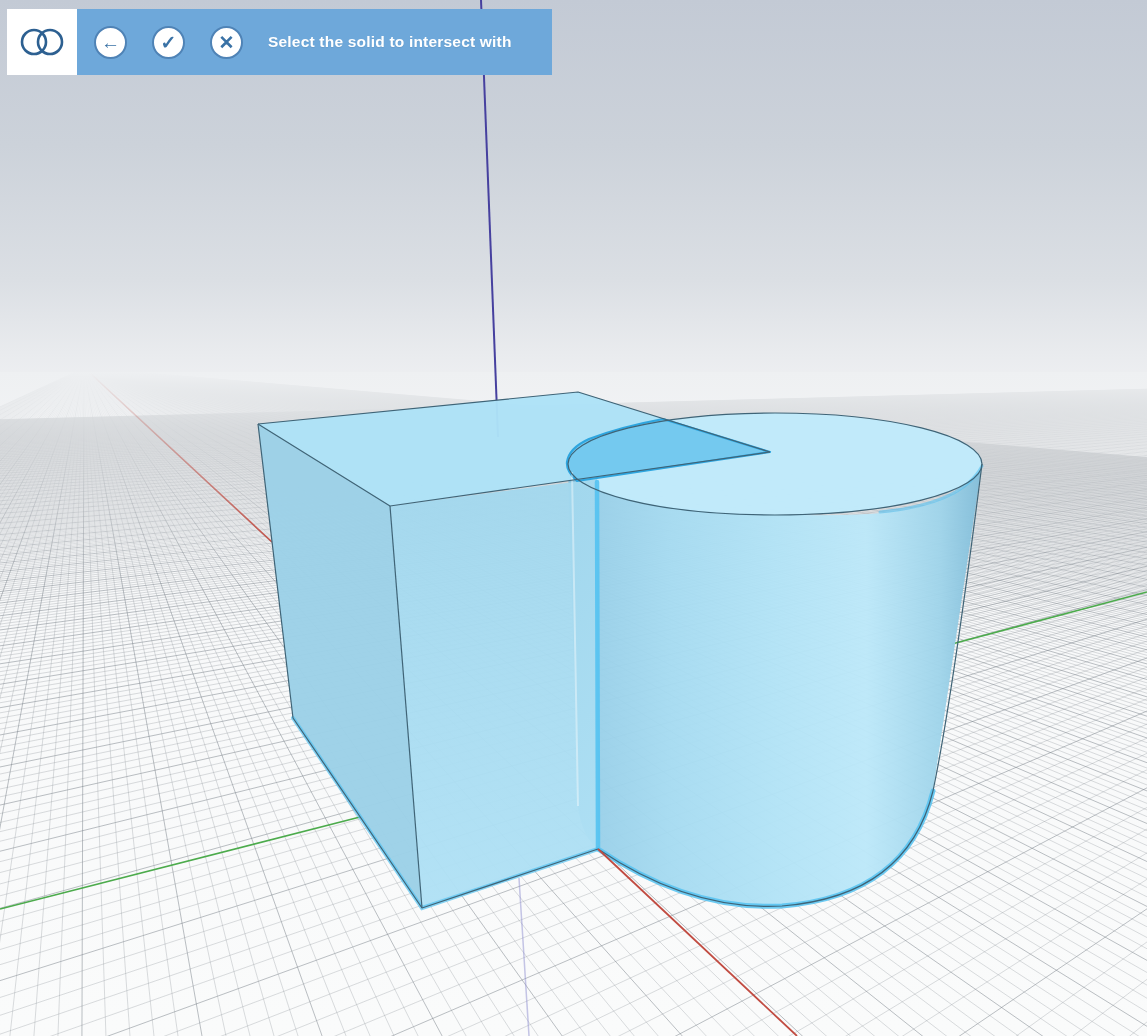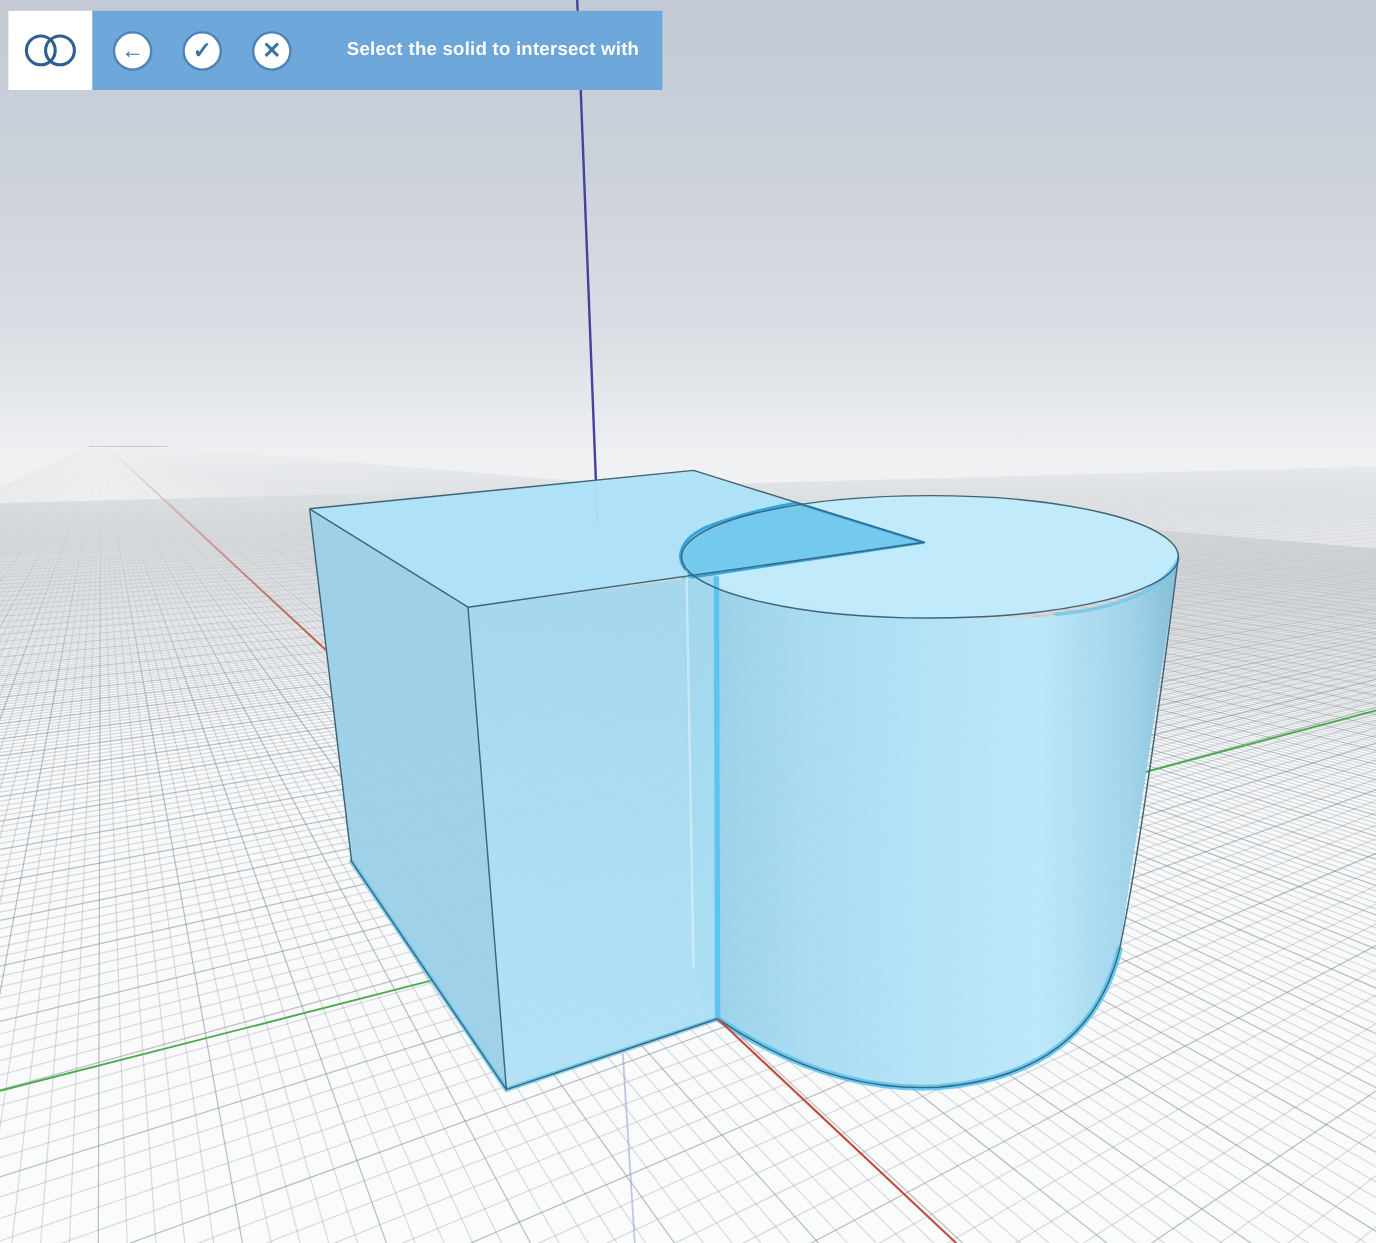--- a/index.html
+++ b/index.html
@@ -7,21 +7,21 @@
     font-family:"Liberation Sans",sans-serif;
     background:linear-gradient(180deg,#c3cad5 0%,#ccd2da 14%,#dbdfe4 27%,#e9ebee 34%,#f1f2f4 39%,#f7f8f9 50%,#fafbfb 100%);}
   .scene-svg{position:absolute;left:0;top:0;}
   
   .toolbar{position:absolute;left:7px;top:9px;height:66px;display:flex;align-items:stretch;}
   .tool-chip{width:70px;height:66px;background:#ffffff;display:flex;align-items:center;justify-content:center;}
   .tool-bar{width:475px;background:var(--toolbar-bar,#6ea8da);display:flex;align-items:center;padding-left:17px;box-sizing:border-box;}
   .tb-btn{width:33px;height:33px;border-radius:50%;background:#fff;border:2px solid var(--button-ring,#4f83b6);
     color:var(--button-glyph,#3a72a6);font-size:19px;font-weight:bold;line-height:29px;text-align:center;
     margin-right:25px;box-sizing:border-box;cursor:pointer;user-select:none;}
-  .tb-label{color:#ffffff;font-weight:bold;font-size:15.5px;letter-spacing:.2px;margin-left:21px;white-space:nowrap;
+  .tb-label{color:#ffffff;font-weight:bold;font-size:15.5px;letter-spacing:.2px;white-space:nowrap;
     text-shadow:0 1px 1px rgba(0,0,0,0.08);}
 </style>
 </head>
 <body>
 
 <div class="canvas">
 
   <svg class="scene-svg" width="1147" height="1036" viewBox="0 0 1147 1036">
     <defs>
       <clipPath id="groundClip">

